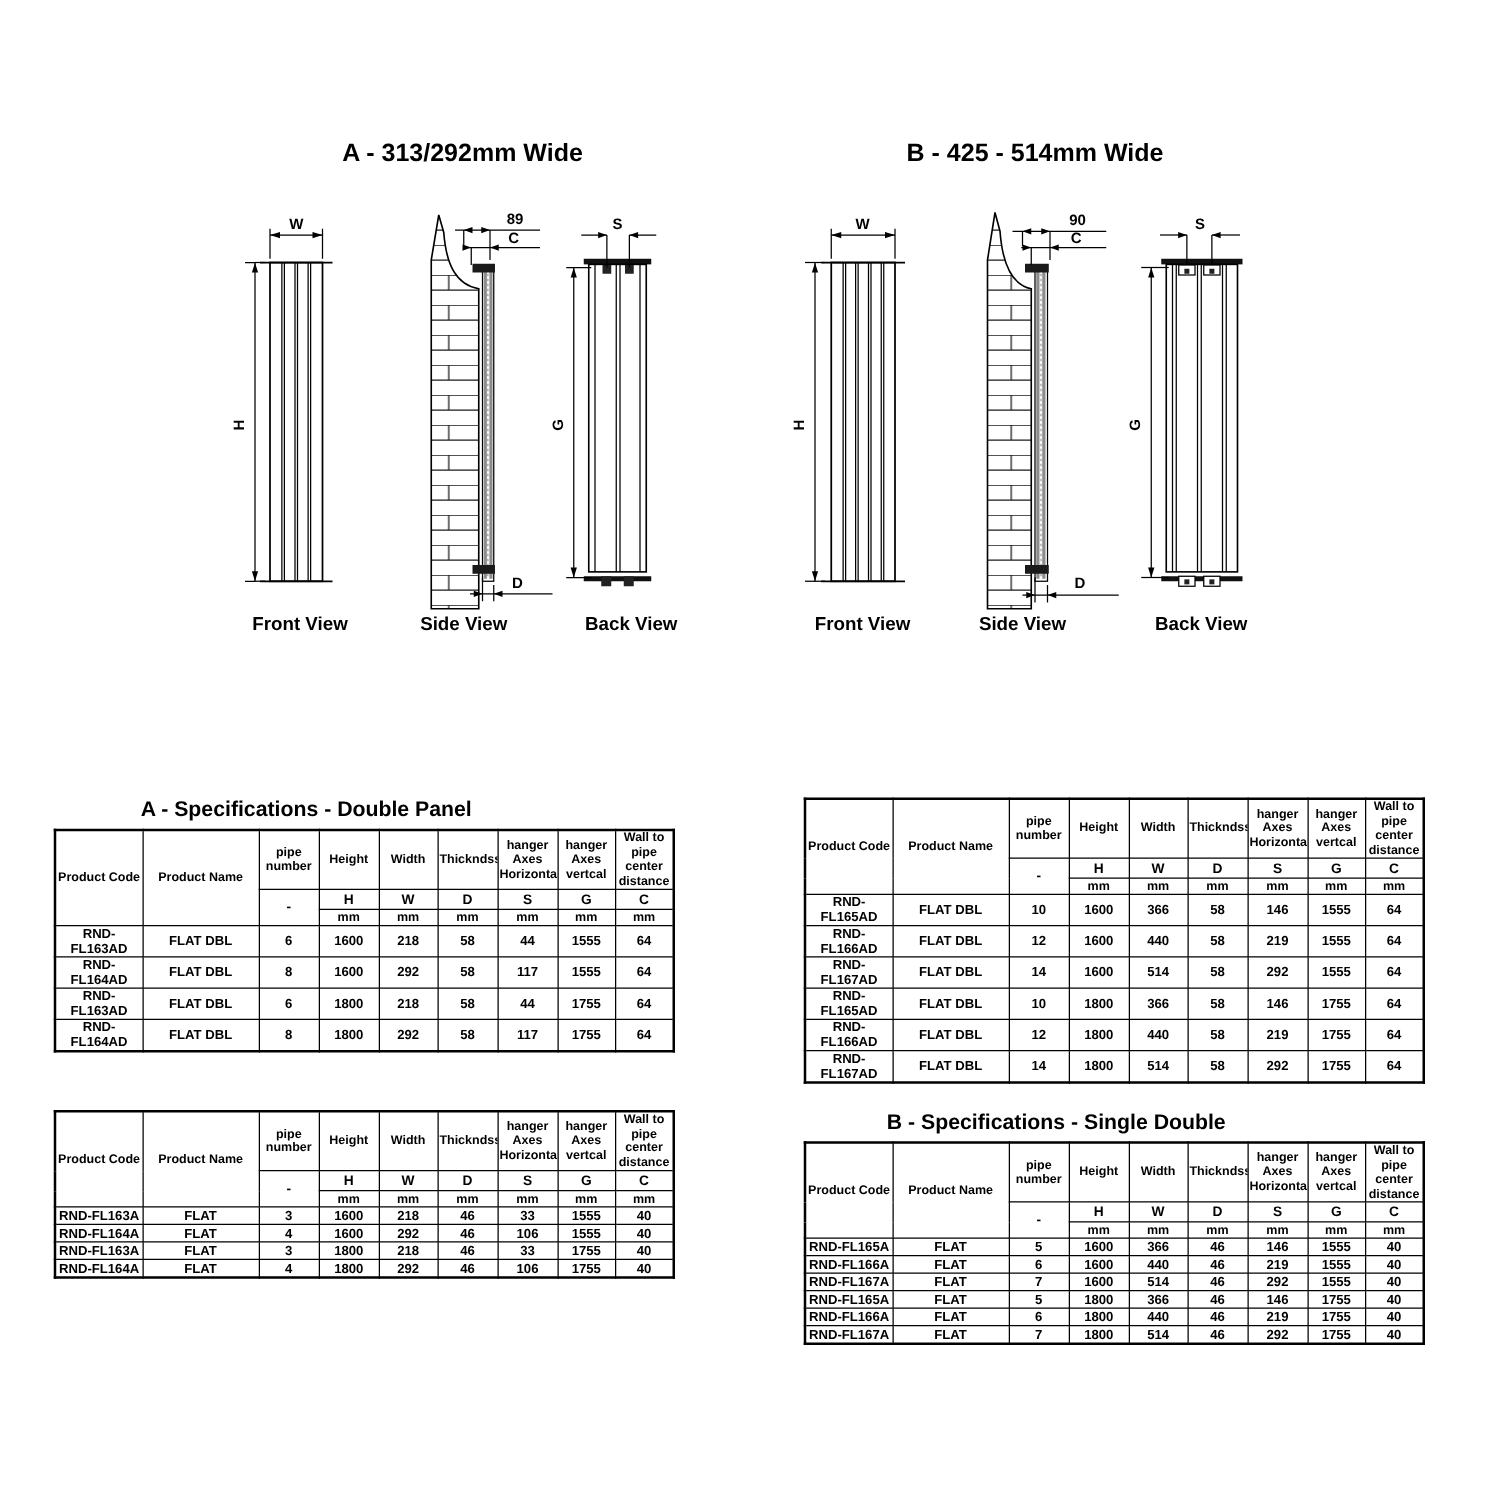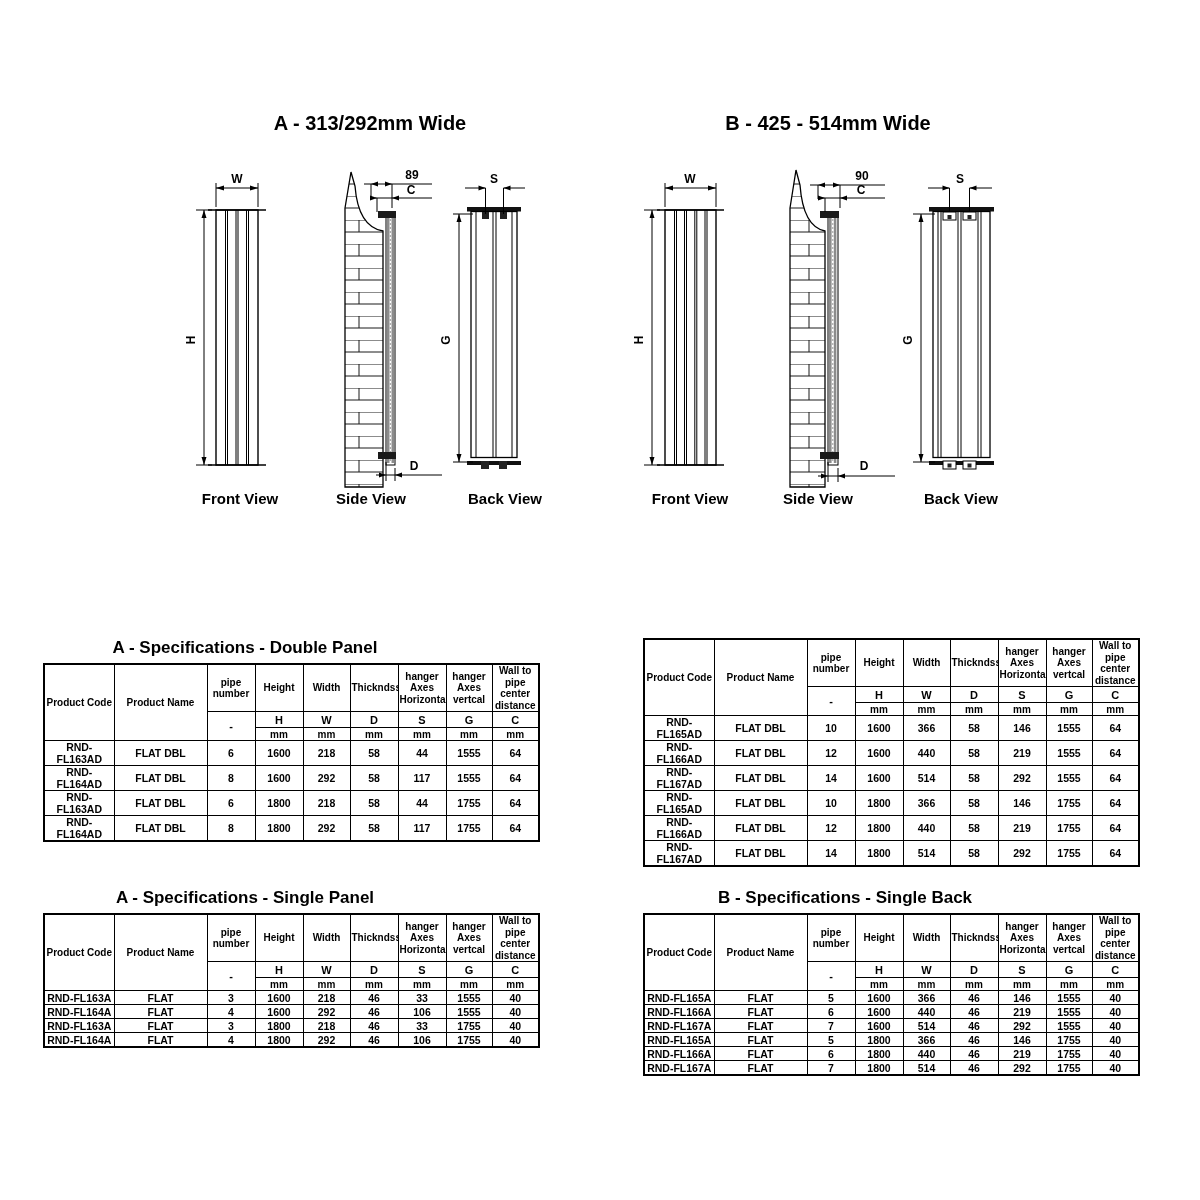--- a/index.html
+++ b/index.html
@@ -435,21 +435,20 @@
           <td>58</td>
           <td>292</td>
           <td>1755</td>
           <td>64</td>
         </tr>
       </tbody>
     </table>
 </div>
 
 <div class="tbl-wrap" style="left:43px;top:888px;">
-  <div class="tbl-title">A - Specifications - Single Panel</div>
   <table class="spec">
       <colgroup>
         <col style="width:70px">
         <col style="width:93px">
         <col style="width:48px">
         <col style="width:48px">
         <col style="width:47px">
         <col style="width:48px">
         <col style="width:48px">
         <col style="width:46px">
@@ -528,21 +527,21 @@
           <td>46</td>
           <td>106</td>
           <td>1755</td>
           <td>40</td>
         </tr>
       </tbody>
     </table>
 </div>
 
 <div class="tbl-wrap" style="left:643px;top:888px;">
-  <div class="tbl-title">B - Specifications - Single Back</div>
+  <div class="tbl-title">B - Specifications - Single Double</div>
   <table class="spec">
       <colgroup>
         <col style="width:70px">
         <col style="width:93px">
         <col style="width:48px">
         <col style="width:48px">
         <col style="width:47px">
         <col style="width:48px">
         <col style="width:48px">
         <col style="width:46px">

